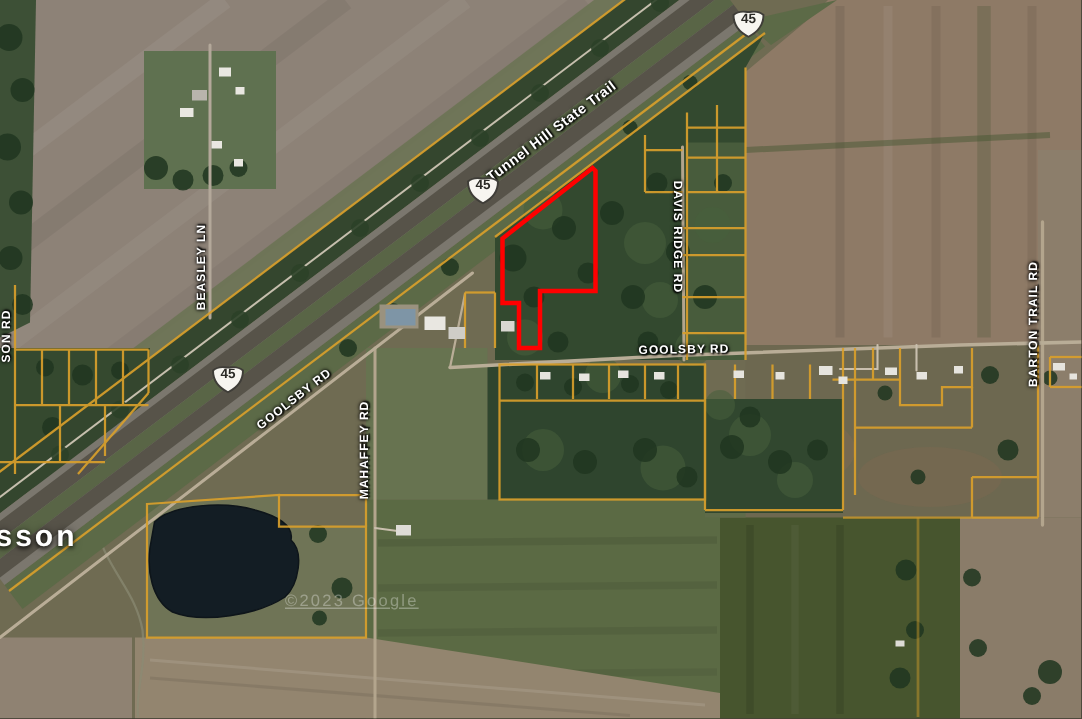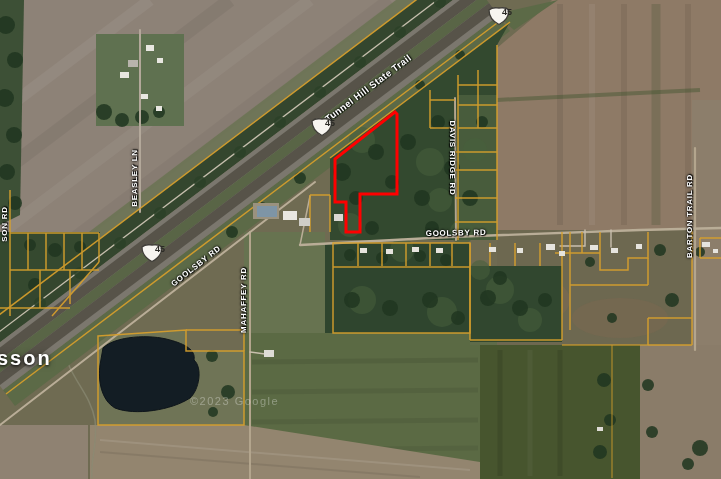--- a/index.html
+++ b/index.html
@@ -7,27 +7,27 @@
        font-family:"Liberation Sans",sans-serif;background:#6f6b52;}
   .map svg{position:absolute;left:0;top:0;display:block;}
   #label-layer{position:absolute;left:0;top:0;width:721px;height:479px;pointer-events:none;}
   .road-lbl{position:absolute;font:bold 8px "Liberation Sans",sans-serif;color:#fff;
             letter-spacing:.7px;white-space:nowrap;
             text-shadow:0 0 2px #000,0 0 3px #000,1px 1px 1px rgba(0,0,0,.9);
             transform:translate(-50%,-50%) rotate(var(--r,0deg));}
   .road-lbl.trail{font-size:9.5px;font-weight:bold;letter-spacing:.4px;}
   .shield{position:absolute;width:26px;height:24px;transform:translate(-50%,-50%);}
   .shield svg{position:absolute;left:0;top:0;}
-  .shield-num{position:absolute;left:0;top:4px;width:26px;text-align:right;
+  .shield-num{position:absolute;left:0;top:4px;width:26px;text-align:center;
               font:bold 9px "Liberation Sans",sans-serif;color:#2b2a26;}
   .place-lbl{position:absolute;left:-3px;top:347px;font:700 20px "Liberation Sans",sans-serif;
              color:#fff;letter-spacing:2px;
              text-shadow:0 1px 3px rgba(0,0,0,.85),0 0 6px rgba(0,0,0,.5);}
   .watermark{position:absolute;left:190px;top:395px;font:400 11px "Liberation Sans",sans-serif;
-             color:rgba(255,255,255,.32);letter-spacing:1.5px;}
+             color:rgba(255,255,255,.32);letter-spacing:1.5px;text-decoration:underline;}
 </style>
 </head>
 <body>
 
 <div class="map">
 <svg width="721" height="479" viewBox="0 0 721 479">
 
   <g>
     <rect x="0" y="0" width="721" height="479" fill="#6f6b52"></rect>
 

